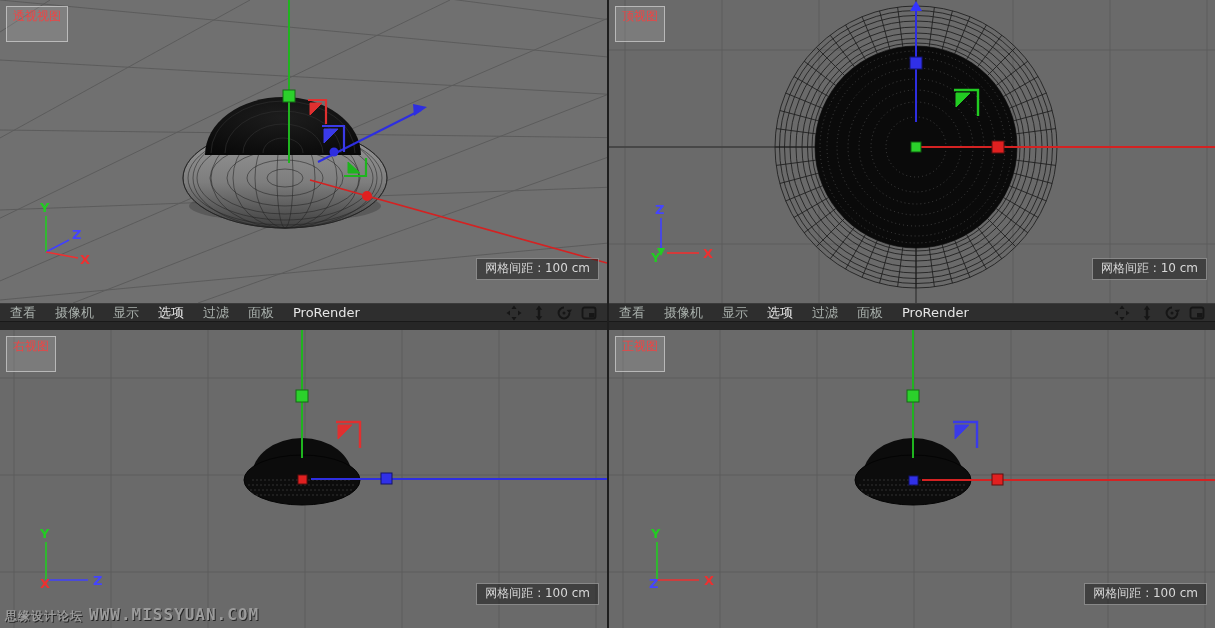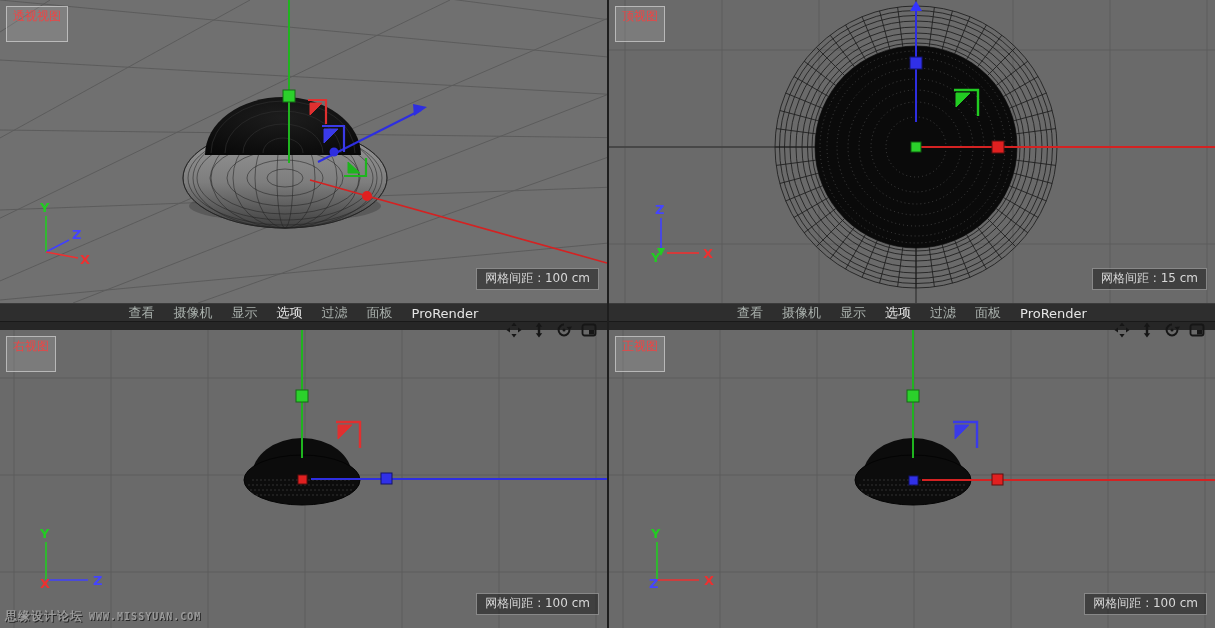--- a/index.html
+++ b/index.html
@@ -7,39 +7,39 @@
          background:#262626;font-family:"DejaVu Sans","Liberation Sans",sans-serif;}
   .viewport{position:absolute;overflow:hidden;}
   .viewport svg{position:absolute;left:0;top:0;}
   #vp-persp{left:0;top:0;width:607px;height:303px;}
   #vp-top{left:609px;top:0;width:606px;height:303px;}
   #vp-right{left:0;top:330px;width:607px;height:298px;}
   #vp-front{left:609px;top:330px;width:606px;height:298px;}
   .vdivider{position:absolute;left:607px;top:0;width:2px;height:628px;background:#1e1e1e;z-index:4;}
   .menubar{position:absolute;top:303px;height:19px;display:flex;align-items:center;
            padding:0 10px;box-sizing:border-box;background:#2e2e2e;
-           border-top:1px solid #3b3b3b;border-bottom:1px solid #191919;z-index:5;flex-direction:column;}
+           border-top:1px solid #3b3b3b;border-bottom:1px solid #191919;z-index:5;}
   #menubar-left{left:0;width:607px;}
   #menubar-right{left:609px;width:606px;}
   .menu-items{display:flex;gap:19px;align-items:center;}
   .menu-item{font-size:13px;color:#a9b0ac;cursor:default;white-space:nowrap;}
   .menu-item.hl{color:#e5e5e5;}
   .menu-icons{margin-left:auto;display:flex;gap:9px;align-items:center;}
   .menu-icons svg{display:block;}
   .vp-label{position:absolute;top:6px;left:6px;padding:1px 6px 16px;font-size:12px;
             color:#ef4444;background:rgba(185,185,185,.22);
             border:1px solid rgba(235,235,235,.55);z-index:3;white-space:nowrap;}
-  .grid-label{position:absolute;right:8px;bottom:13px;padding:1px 8px 2px;font-size:12px;
+  .grid-label{position:absolute;right:8px;bottom:23px;padding:1px 8px 2px;font-size:12px;
             color:#d8d8d8;background:rgba(22,22,22,.5);
             border:1px solid rgba(195,195,195,.55);z-index:3;white-space:nowrap;}
   #watermark{position:absolute;left:5px;bottom:3px;z-index:6;color:#9b9b9b;
             font-family:"DejaVu Sans Mono","Liberation Mono",monospace;font-weight:bold;
             text-shadow:1px 1px 0 rgba(35,35,35,.95);white-space:nowrap;}
   #watermark .wm-name{font-size:12px;letter-spacing:1px;}
-  #watermark .wm-url{font-size:10px;letter-spacing:1px;margin-left:6px;}
+  #watermark .wm-url{font-size:16px;letter-spacing:1px;margin-left:6px;}
   .grid line{stroke:#5c5c5c;stroke-width:1;}
   .grid-dk line{stroke:#3c3c3c;stroke-width:1.5;}
   #torus-wire circle,#torus-wire line{stroke:#1d1d1d;stroke-width:1;fill:none;opacity:.85;}
   #dome-speckle circle{stroke:#4c4c4c;stroke-width:1;fill:none;opacity:.8;}
   #disc-wire ellipse{stroke:#232323;stroke-width:1;fill:none;opacity:.55;}
   #dome-wire path{stroke:#2b2b2b;stroke-width:1;fill:none;opacity:.8;}
   text.axis-lbl{font-family:"DejaVu Sans",sans-serif;font-size:13px;font-weight:bold;}
 </style>
 </head>
 <body>
@@ -237,21 +237,21 @@
       <g>
         <line x1="52" y1="218" x2="52" y2="250" stroke="#4040ff" stroke-width="1.6"></line>
         <polygon points="52,256 48,248 56,248" fill="#22cc22"></polygon>
         <line x1="58" y1="253" x2="90" y2="253" stroke="#ee3030" stroke-width="1.6"></line>
         <text class="axis-lbl" x="46" y="214" fill="#4444ff">Z</text>
         <text class="axis-lbl" x="42" y="262" fill="#22cc22">Y</text>
         <text class="axis-lbl" x="94" y="258" fill="#ee3030">X</text>
       </g>
     </svg>
     <div class="vp-label">顶视图</div>
-    <div class="grid-label">网格间距 : 15 cm</div>
+    <div class="grid-label">网格间距 : 10 cm</div>
   </div>
 
   <div id="menubar-left" class="menubar">
     <div class="menu-items">
         <span class="menu-item">查看</span>
         <span class="menu-item">摄像机</span>
         <span class="menu-item">显示</span>
         <span class="menu-item hl">选项</span>
         <span class="menu-item">过滤</span>
         <span class="menu-item">面板</span>

